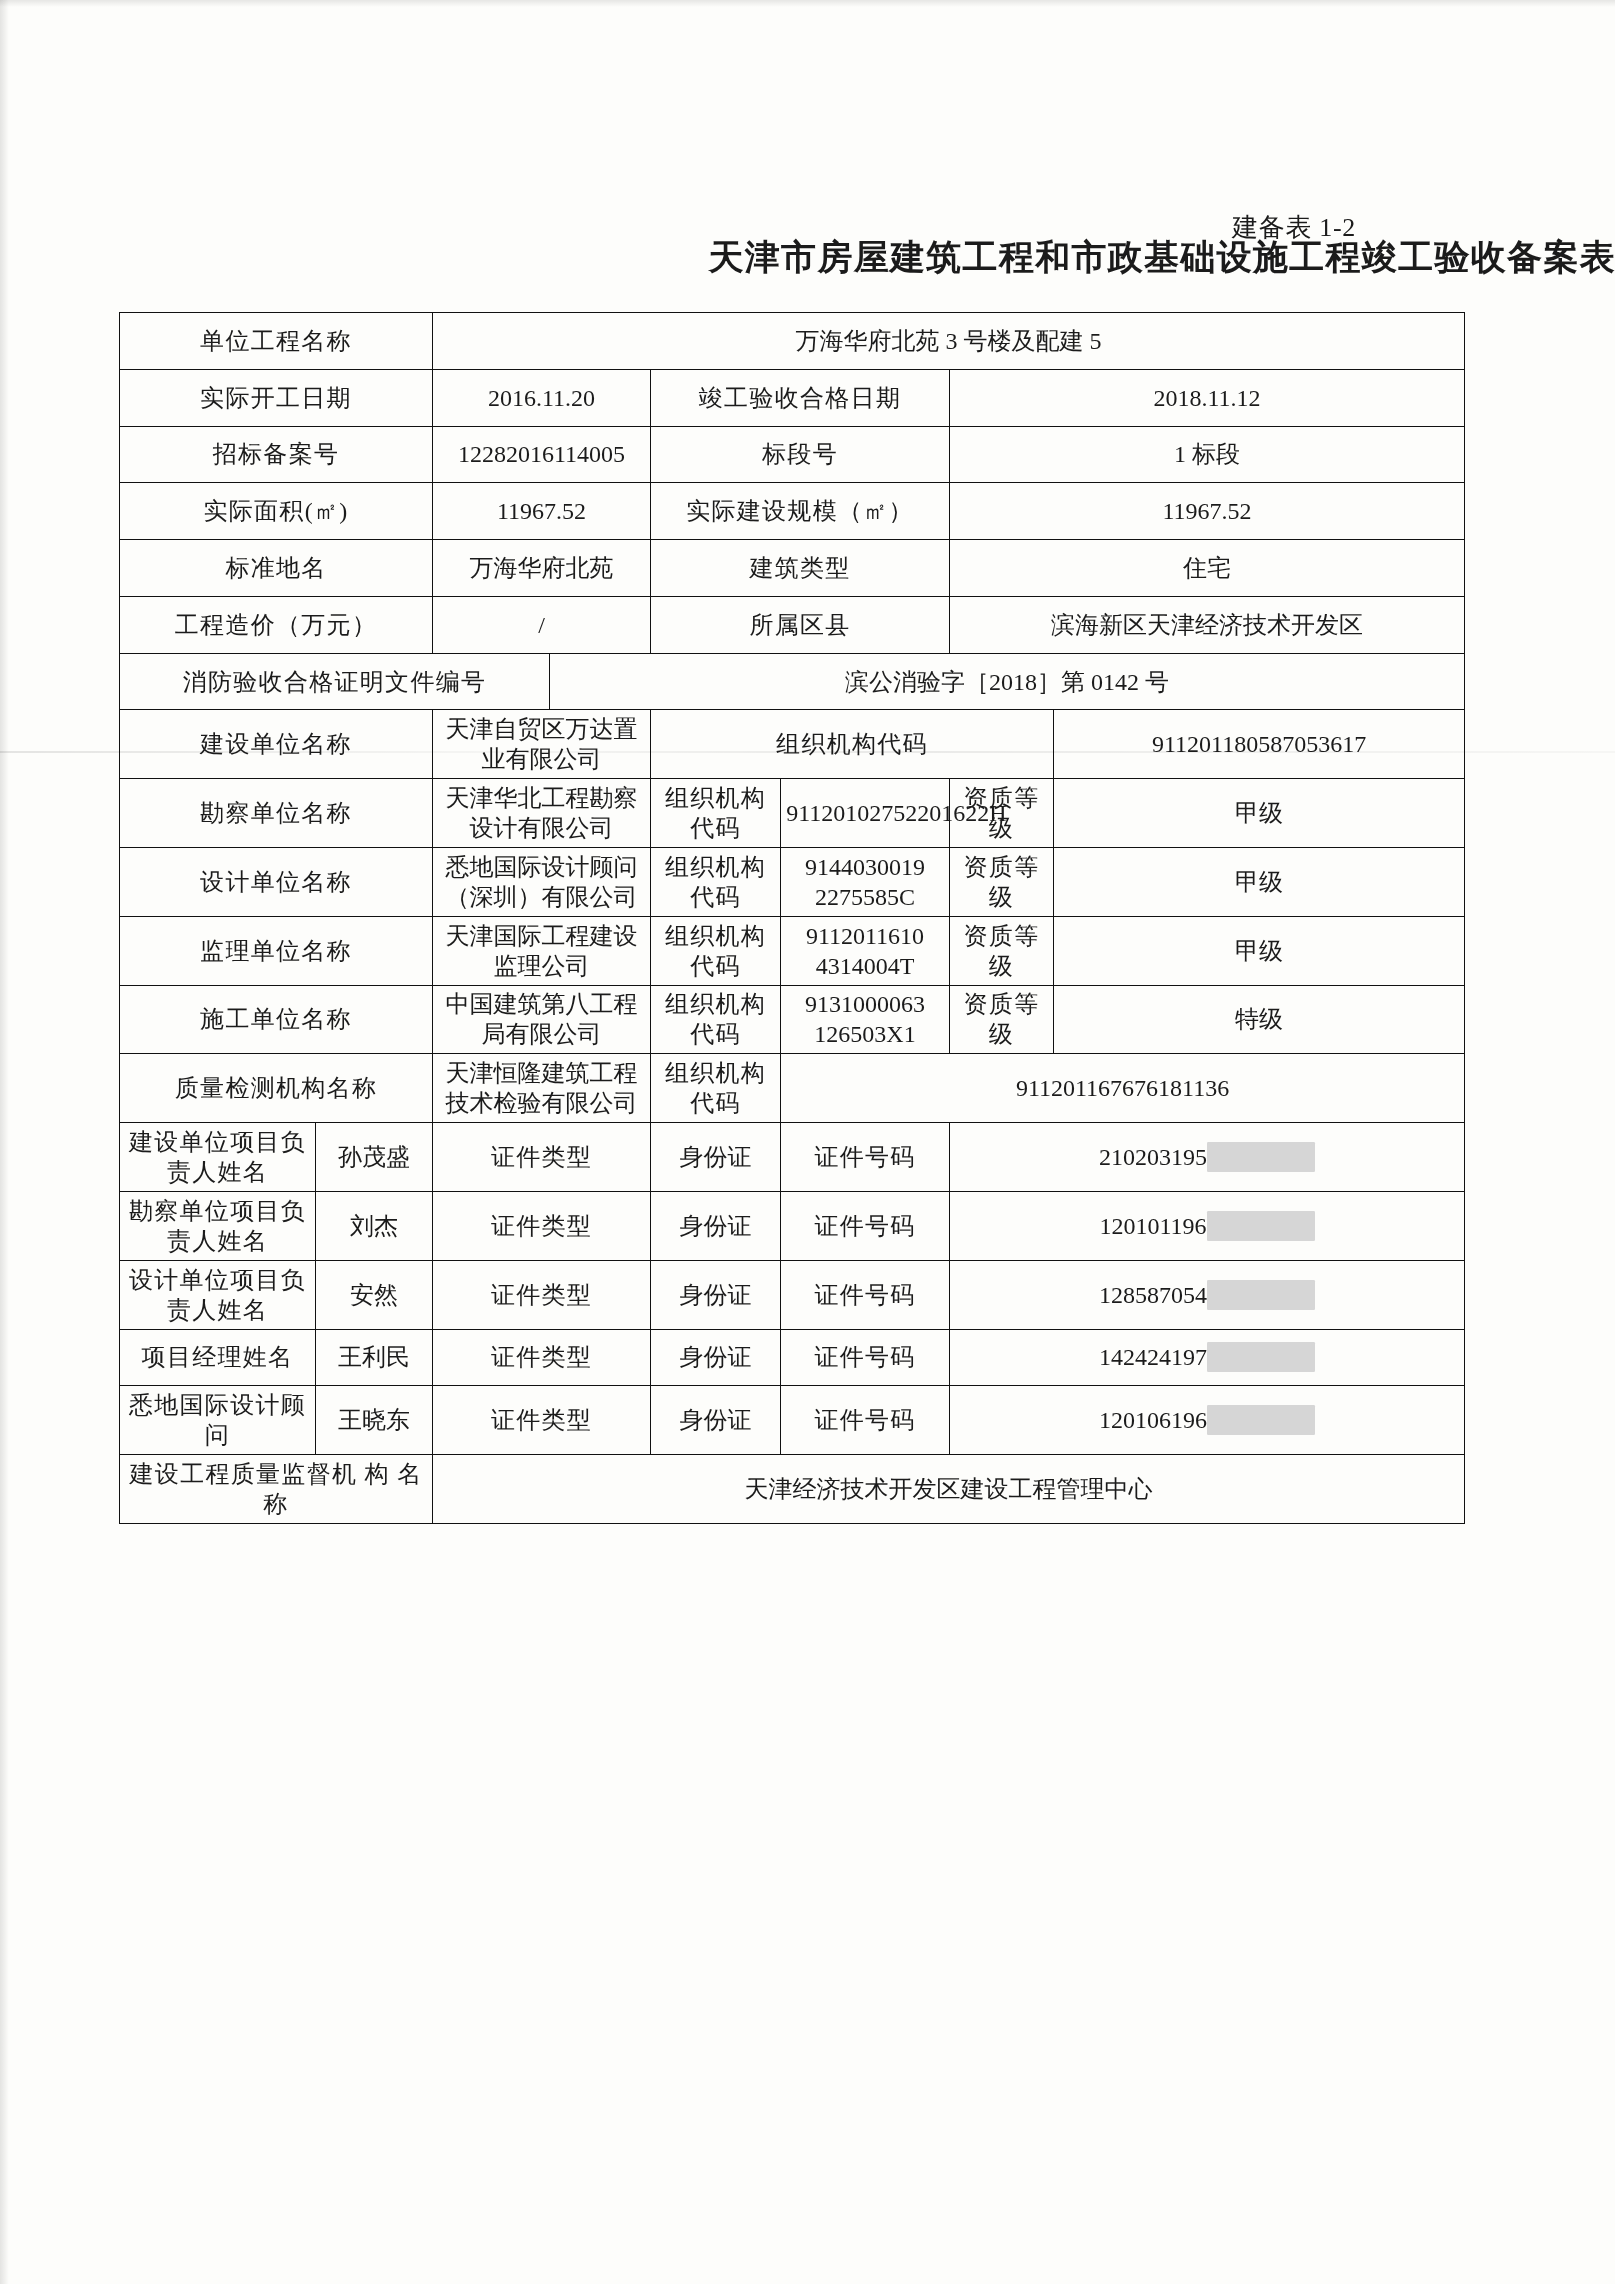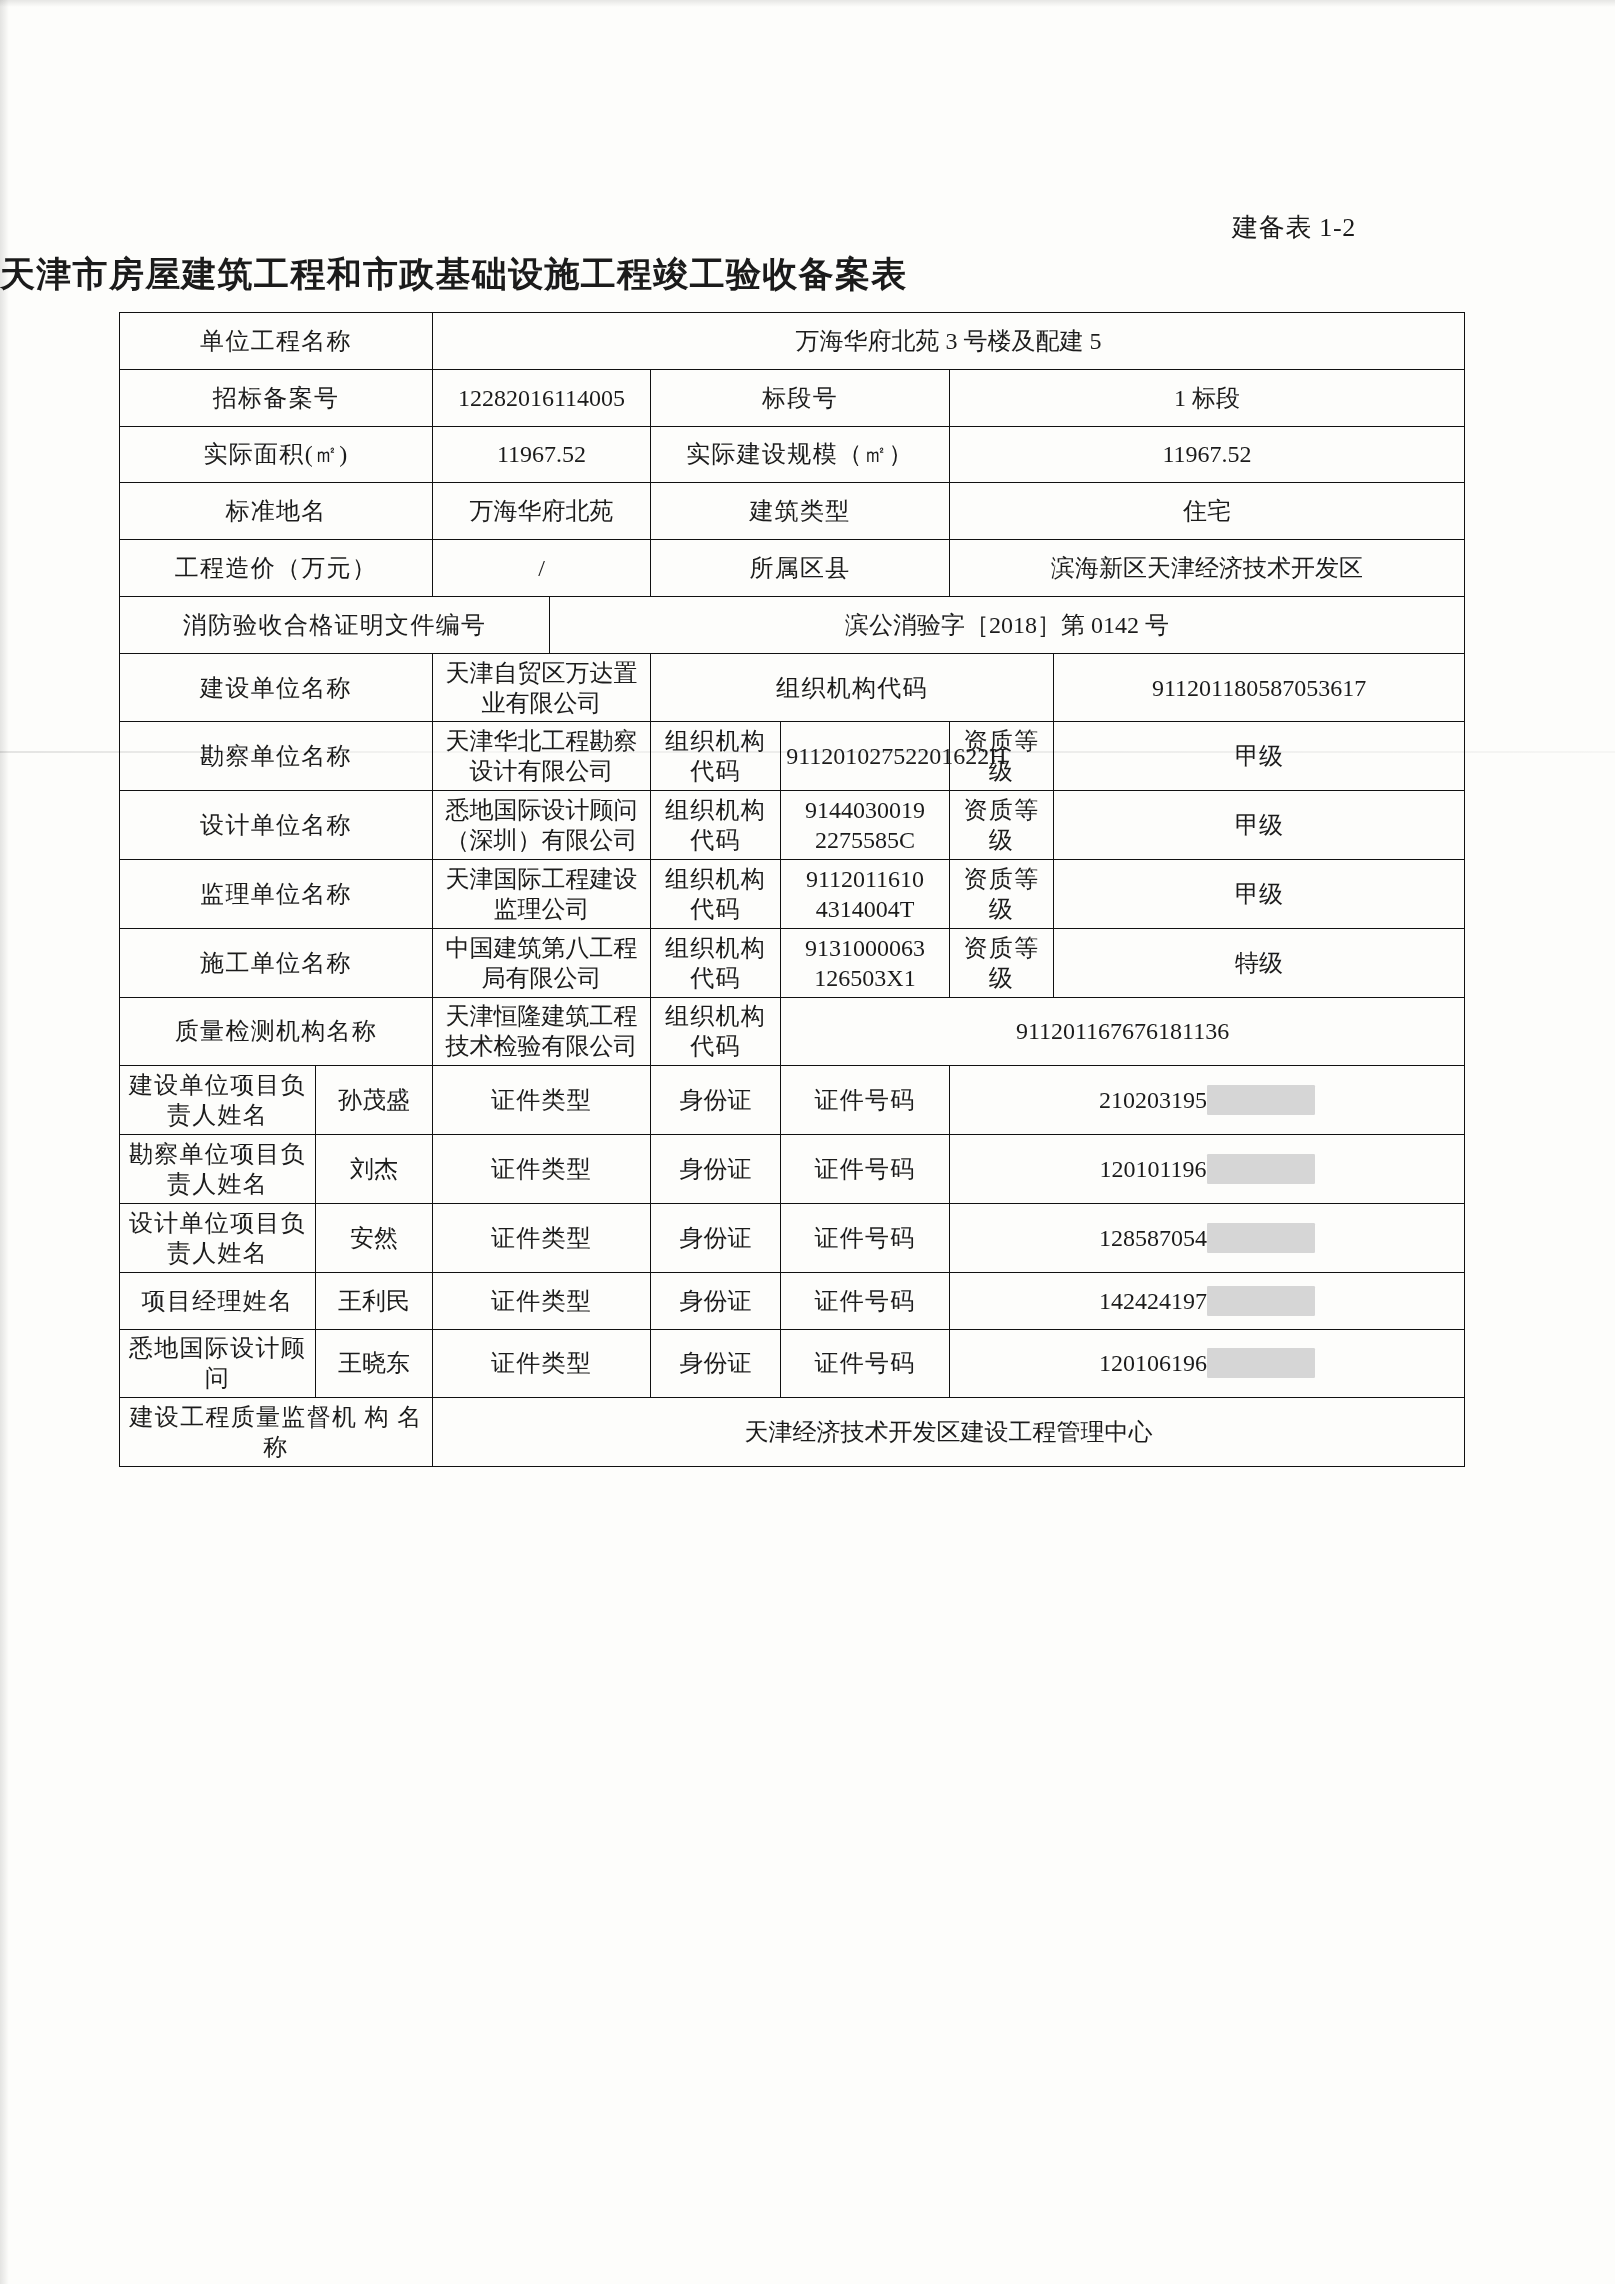--- a/index.html
+++ b/index.html
@@ -48,23 +48,23 @@
     position: absolute;
     left: 1232px;
     top: 210px;
     font-size: 26px;
     letter-spacing: 0.7px;
   }
 
   .doc-title {
     position: absolute;
     left: 0;
-    top: 251px;
-    width: 1616px;
-    text-align: left;
+    top: 234px;
+    width: 1616px;
+    text-align: right;
     font-size: 35px;
     font-weight: bold;
     font-family: "DejaVu Sans", "Liberation Sans", sans-serif;
     letter-spacing: 1.3px;
   }
 
   table.main {
     position: absolute;
     left: 119px;
     top: 312px;
@@ -121,20 +121,26 @@
       <col style="width:111px">
       <col style="width:300px">
     </colgroup>
 
     <tbody>
         <tr>
       <td class="label tall" colspan="2">单位工程名称</td>
       <td class="tall" colspan="7">万海华府北苑 3 号楼及配建 5</td>
     </tr>
 
+    <tr>
+      <td class="label tall" colspan="2">实际开工日期</td>
+      <td class="tall" colspan="2">2016.11.20</td>
+      <td class="label tall twoline" colspan="2">竣工验收合格日期</td>
+      <td class="tall" colspan="3">2018.11.12</td>
+    </tr>
 
     <tr>
       <td class="label tall" colspan="2">招标备案号</td>
       <td class="tall" colspan="2">12282016114005</td>
       <td class="label tall" colspan="2">标段号</td>
       <td class="tall" colspan="3">1 标段</td>
     </tr>
 
 
     <tr>

